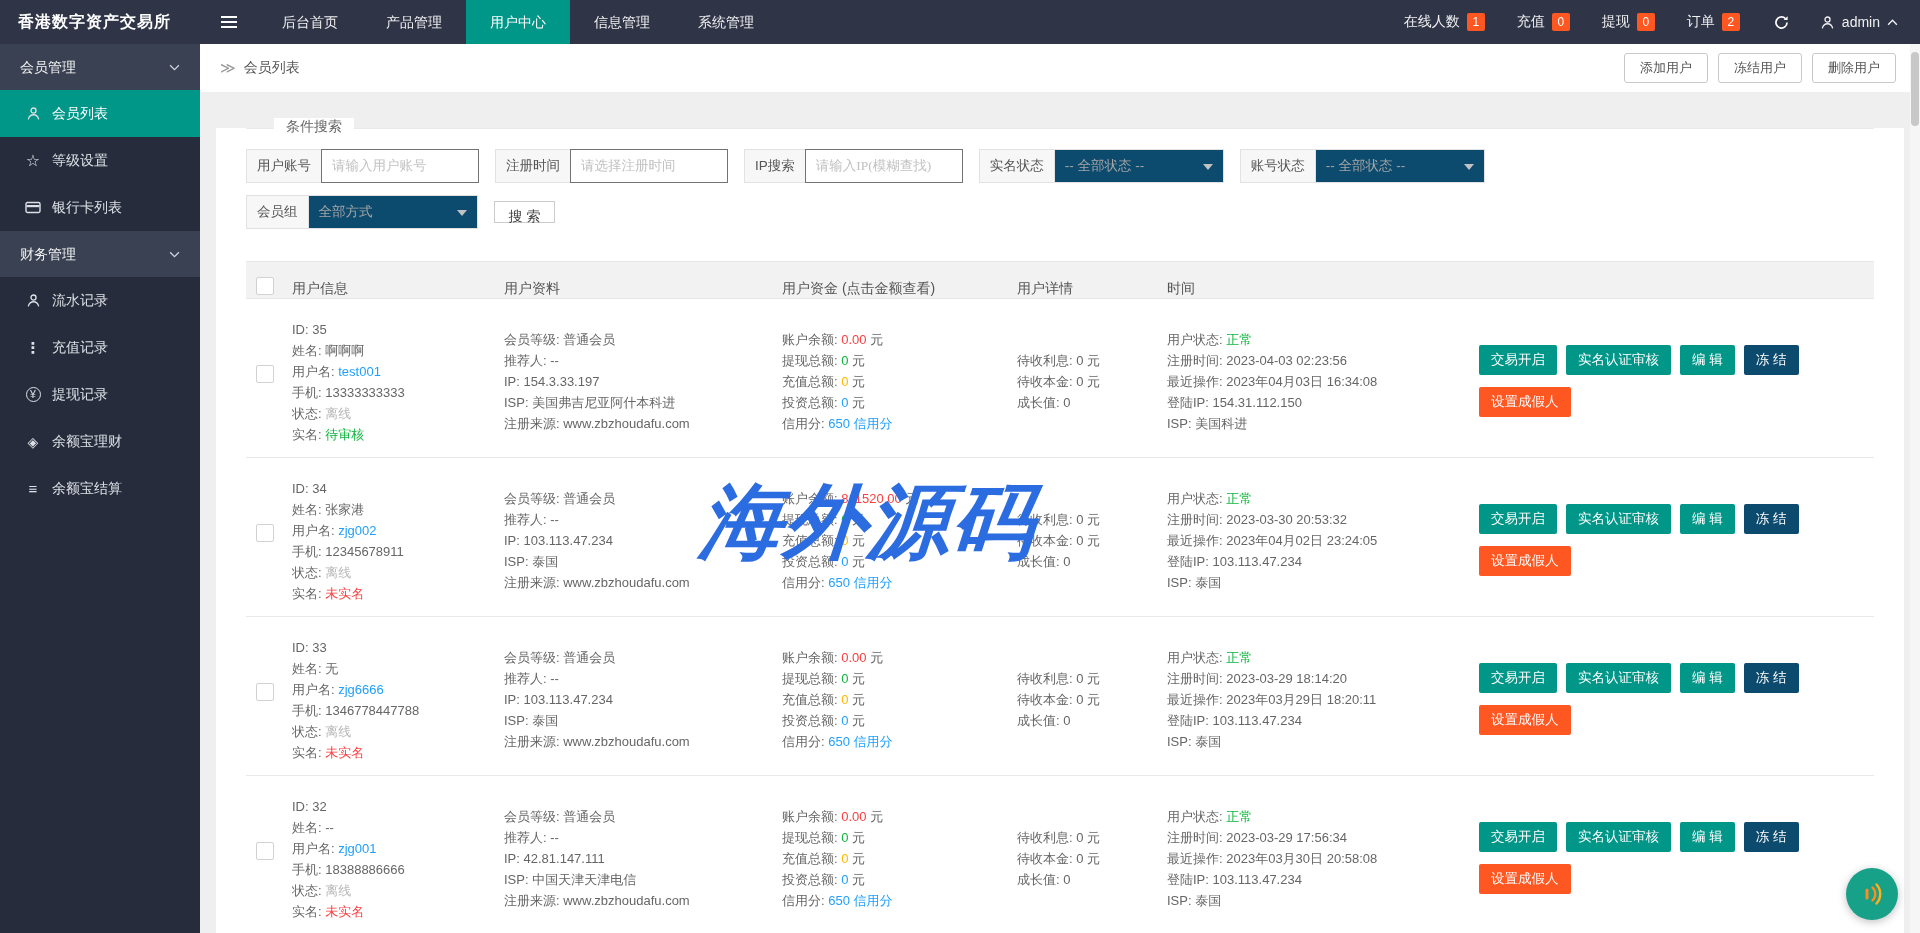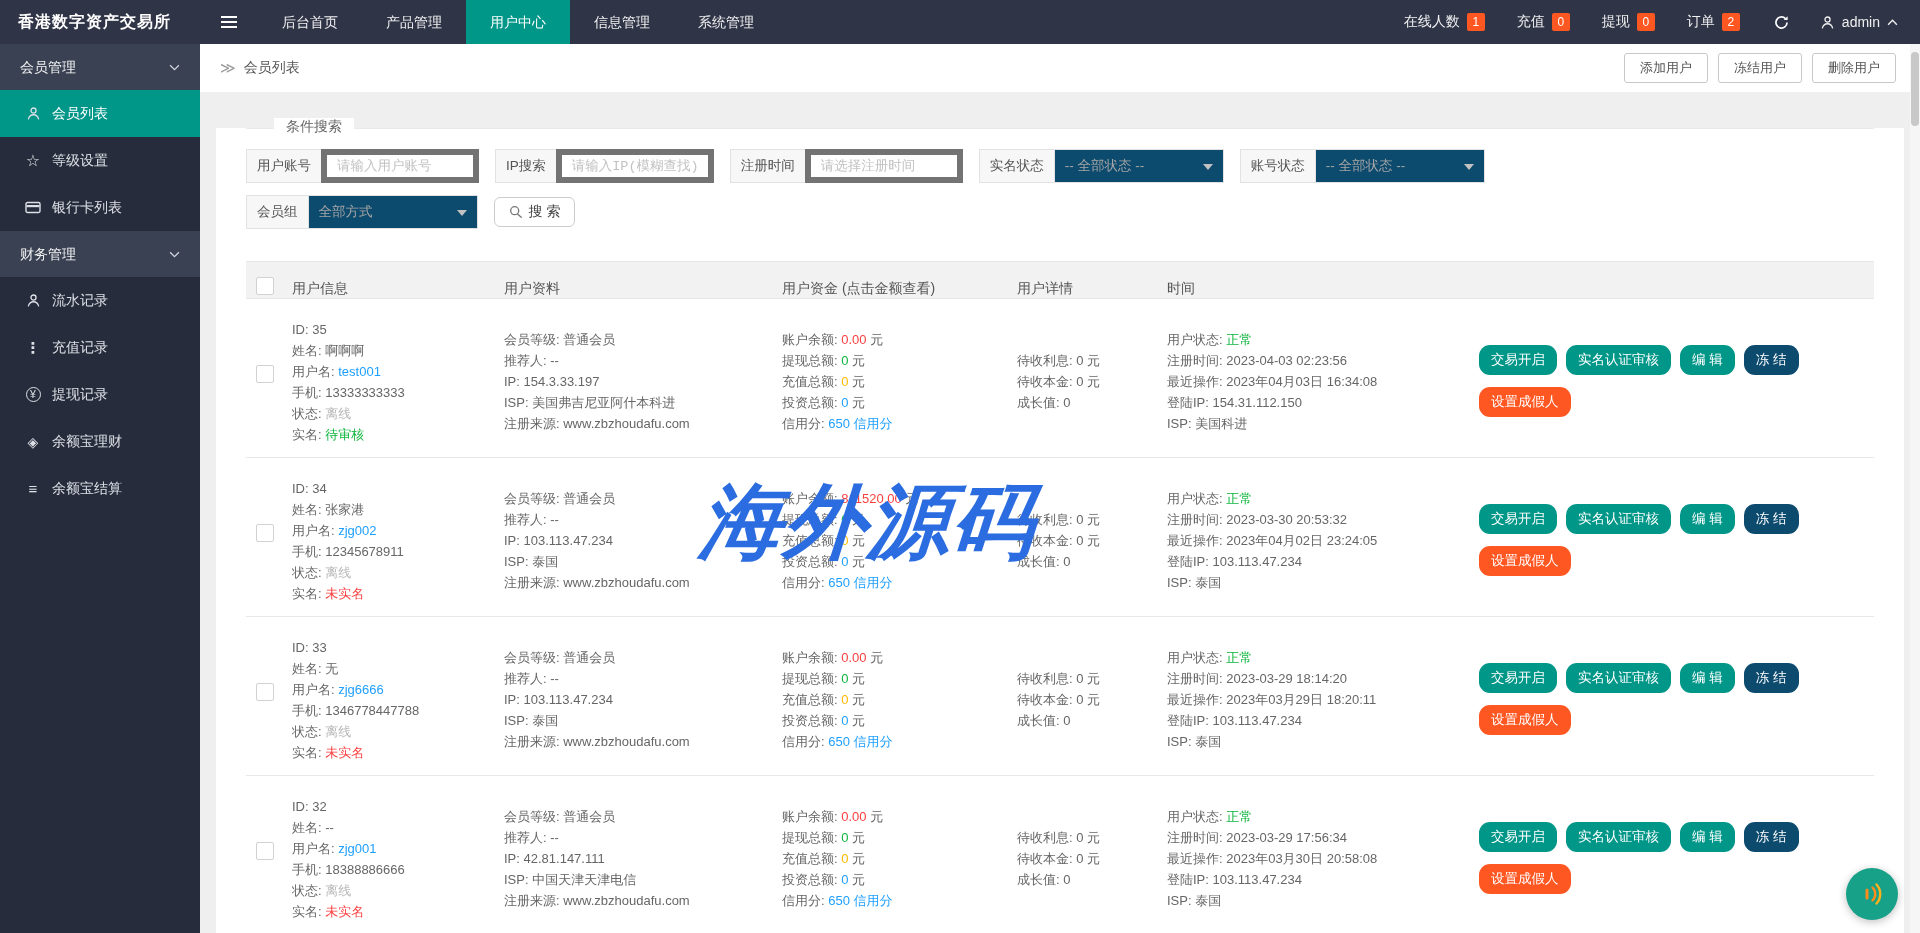--- a/index.html
+++ b/index.html
@@ -41,25 +41,25 @@
   .page-actions button { height:30px; padding:0 15px; background:#fff; border:1px solid #c9c9c9; border-radius:3px; color:#555; font-size:13px; cursor:pointer; font-family:inherit; }
 
   .panel { margin:18px 16px 0; background:#fff; padding:0 30px 40px; min-height:860px; }
 
   
   .fieldset { margin-top:36px; border-top:1px solid #e9e9e9; position:relative; padding-top:20px; }
   .legend { position:absolute; top:-11px; left:28px; background:#fff; padding:0 12px; color:#666; font-size:14px; }
   .form-row { display:flex; gap:16px; margin-bottom:12px; flex-wrap:wrap; align-items:center; }
   .fgroup { display:flex; height:34px; }
   .fgroup .flabel { display:flex; align-items:center; padding:0 10px; background:#f7f7f7; border:1px solid #e2e2e2; border-right:none; color:#555; font-size:13.5px; white-space:nowrap; }
-  .fgroup input { width:158px; border:6px solid #737373; padding:0 10px; font-size:13.5px; color:#666; outline:none; font-family:Liberation Mono, monospace; }
+  .fgroup input { width:158px; border:1px solid #737373; padding:0 10px; font-size:13.5px; color:#666; outline:none; font-family:Liberation Serif, serif; }
   .fgroup input::placeholder { color:#c2c2c2; }
   .fgroup .fselect { position:relative; width:170px; border:1px solid #e2e2e2; background:#0c4a6e; display:flex; align-items:center; padding:0 26px 0 10px; color:#a5a5a5; font-size:13.5px; cursor:pointer; white-space:nowrap; }
   .fgroup .fselect .arrow { position:absolute; right:10px; top:14px; width:0; height:0; border-left:5px solid transparent; border-right:5px solid transparent; border-top:6px solid #c2c2c2; }
-  .search-btn { height:30px; display:flex; align-items:center; gap:6px; padding:0 14px; background:#fff; border:1px solid #ccc; border-radius:6px; color:#444; font-size:14px; cursor:pointer; font-family:inherit; }
+  .search-btn { height:22px; display:flex; align-items:center; gap:6px; padding:0 14px; background:#fff; border:1px solid #ccc; border-radius:0; color:#444; font-size:14px; cursor:pointer; font-family:inherit;flex-direction:column; }
 
   
   .table { margin-top:32px; font-size:13px; }
   .thead { display:flex; align-items:flex-end; height:38px; background:#f2f2f2; border-top:1px solid #e5e5e5; border-bottom:1px solid #e5e5e5; color:#555; font-size:14px; }
   .td { flex:none; }
   .col-cb { width:46px; padding-left:10px; }
   .col-1 { width:212px; } .col-2 { width:278px; } .col-3 { width:235px; }
   .col-4 { width:150px; } .col-5 { width:312px; } .col-act { flex:1; min-width:0; }
   .checkbox { display:inline-block; width:18px; height:18px; border:1px solid #d2d2d2; border-radius:2px; background:#fff; cursor:pointer; }
   .trow { display:flex; border-bottom:1px solid #e8e8e8; padding:10px 0 12px; min-height:140px; }
@@ -72,21 +72,21 @@
   .val.green { color:#0fb53d; }
   .val.red { color:#fa3e3e; }
   .val.orange { color:#ffb800; }
   .val.blue { color:#1e9fff; }
   .suffix { color:#666; }
   .pad-s { padding-top:10px; }
   .pad-m { padding-top:20px; }
   .pad-l { padding-top:41px; }
   .col-act { padding-top:36px; padding-right:8px; }
   .btn-line { display:flex; gap:9px; margin-bottom:12px; flex-wrap:nowrap; }
-  .rbtn { height:30px; padding:0 12px; border:none; border-radius:11px; color:#fff; font-size:13.5px; cursor:pointer; white-space:nowrap; font-family:inherit; }
+  .rbtn { height:30px; padding:0 12px; border:none; border-radius:2px; color:#fff; font-size:13.5px; cursor:pointer; white-space:nowrap; font-family:inherit; }
   .rbtn.teal { background:#009688; }
   .rbtn.yellow { background:#0c4a6e; }
   .rbtn.orangered { background:#ff5722; }
 
   
   .watermark { position:absolute; left:700px; top:468px; z-index:40; font-size:82px; font-weight:bold; font-style:italic; color:#2b6de0; font-family:"DejaVu Serif","Liberation Serif",serif; transform:skewX(-4deg); letter-spacing:2px; pointer-events:none; white-space:nowrap; }
   .float-btn { position:absolute; right:22px; top:868px; width:52px; height:52px; border-radius:50%; background:#17a189; box-shadow:0 2px 8px rgba(0,0,0,.25); display:flex; align-items:center; justify-content:center; cursor:pointer; z-index:95; }
   .scrollbar { position:absolute; right:0; top:44px; bottom:0; width:10px; background:#f6f6f6; z-index:85; }
   .scrollbar .thumb { position:absolute; top:8px; left:1px; width:8px; height:74px; background:#c8c8c8; border-radius:4px; cursor:pointer; }
 </style>
@@ -222,26 +222,26 @@
 
     <div class="panel">
       <div class="fieldset">
         <span class="legend">条件搜索</span>
         <div class="form-row" id="search-row1">
             <div class="fgroup">
               <span class="flabel">用户账号</span>
               <input placeholder="请输入用户账号" style="">
             </div>
             <div class="fgroup">
+              <span class="flabel">注册时间</span>
+              <input placeholder="请选择注册时间" style="">
+            </div>
+            <div class="fgroup">
               <span class="flabel">IP搜索</span>
               <input placeholder="请输入IP(模糊查找)" style="">
-            </div>
-            <div class="fgroup">
-              <span class="flabel">注册时间</span>
-              <input placeholder="请选择注册时间" style="">
             </div>
             <div class="fgroup">
               <span class="flabel">实名状态</span>
               <div class="fselect">
                 <span>-- 全部状态 --</span>
                 <span class="arrow"></span>
               </div>
             </div>
             <div class="fgroup">
               <span class="flabel">账号状态</span>

